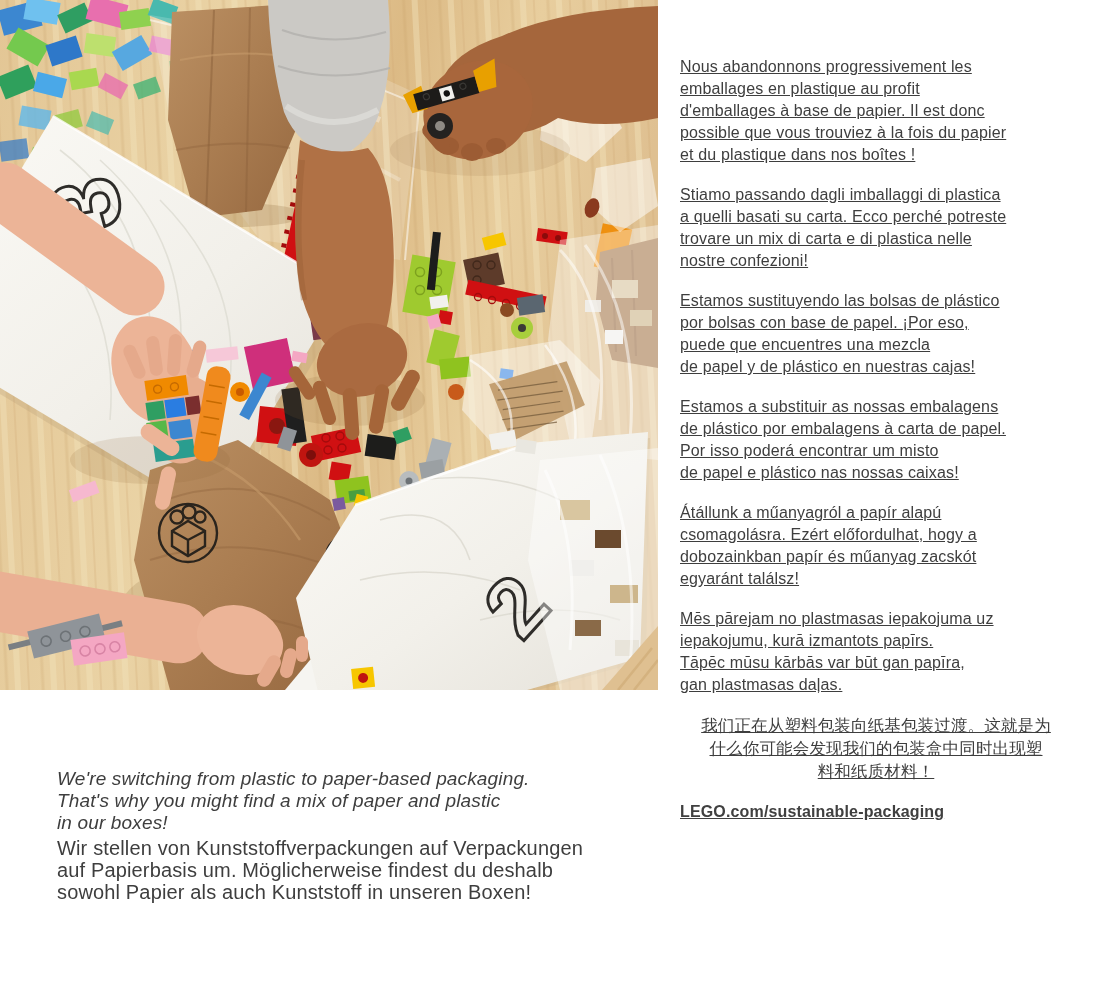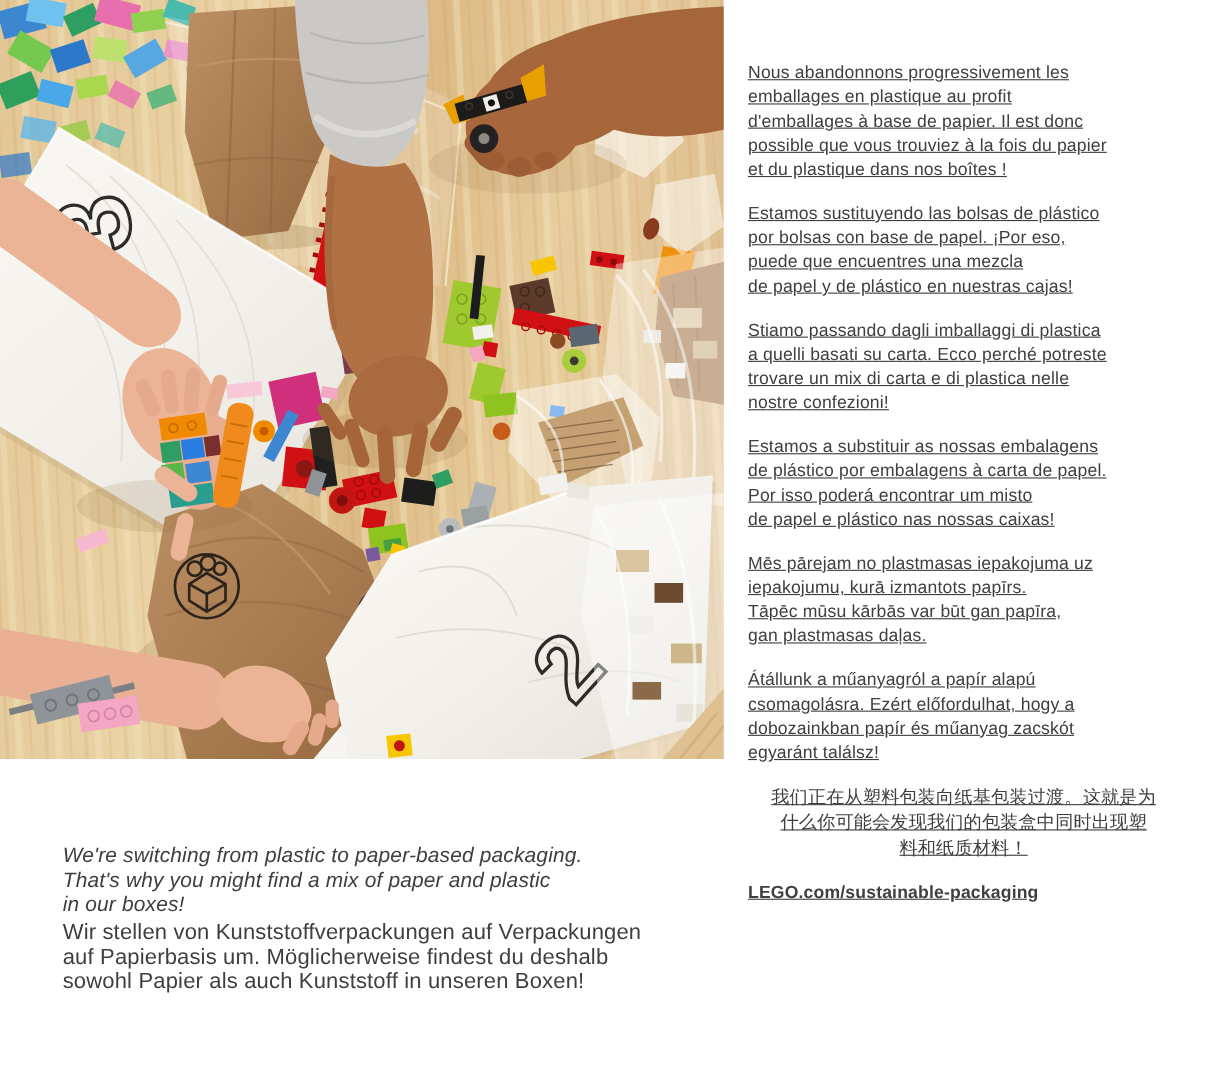--- a/index.html
+++ b/index.html
@@ -364,39 +364,39 @@
   <p class="txt-de">Wir stellen von Kunststoffverpackungen auf Verpackungen
 auf Papierbasis um. Möglicherweise findest du deshalb
 sowohl Papier als auch Kunststoff in unseren Boxen!</p>
 
   <div class="col-right">
     <p>Nous abandonnons progressivement les
 emballages en plastique au profit
 d'emballages à base de papier. Il est donc
 possible que vous trouviez à la fois du papier
 et du plastique dans nos boîtes !</p>
+    <p>Stiamo passando dagli imballaggi di plastica
+a quelli basati su carta. Ecco perché potreste
+trovare un mix di carta e di plastica nelle
+nostre confezioni!</p>
     <p>Estamos sustituyendo las bolsas de plástico
 por bolsas con base de papel. ¡Por eso,
 puede que encuentres una mezcla
 de papel y de plástico en nuestras cajas!</p>
-    <p>Stiamo passando dagli imballaggi di plastica
-a quelli basati su carta. Ecco perché potreste
-trovare un mix di carta e di plastica nelle
-nostre confezioni!</p>
     <p>Estamos a substituir as nossas embalagens
 de plástico por embalagens à carta de papel.
 Por isso poderá encontrar um misto
 de papel e plástico nas nossas caixas!</p>
+    <p>Átállunk a műanyagról a papír alapú
+csomagolásra. Ezért előfordulhat, hogy a
+dobozainkban papír és műanyag zacskót
+egyaránt találsz!</p>
     <p>Mēs pārejam no plastmasas iepakojuma uz
 iepakojumu, kurā izmantots papīrs.
 Tāpēc mūsu kārbās var būt gan papīra,
 gan plastmasas daļas.</p>
-    <p>Átállunk a műanyagról a papír alapú
-csomagolásra. Ezért előfordulhat, hogy a
-dobozainkban papír és műanyag zacskót
-egyaránt találsz!</p>
     <p class="zh">我们正在从塑料包装向纸基包装过渡。这就是为
 什么你可能会发现我们的包装盒中同时出现塑
 料和纸质材料！</p>
     <p class="url">LEGO.com/sustainable-packaging</p>
   </div>
 
 </div>
 
 </body></html>

